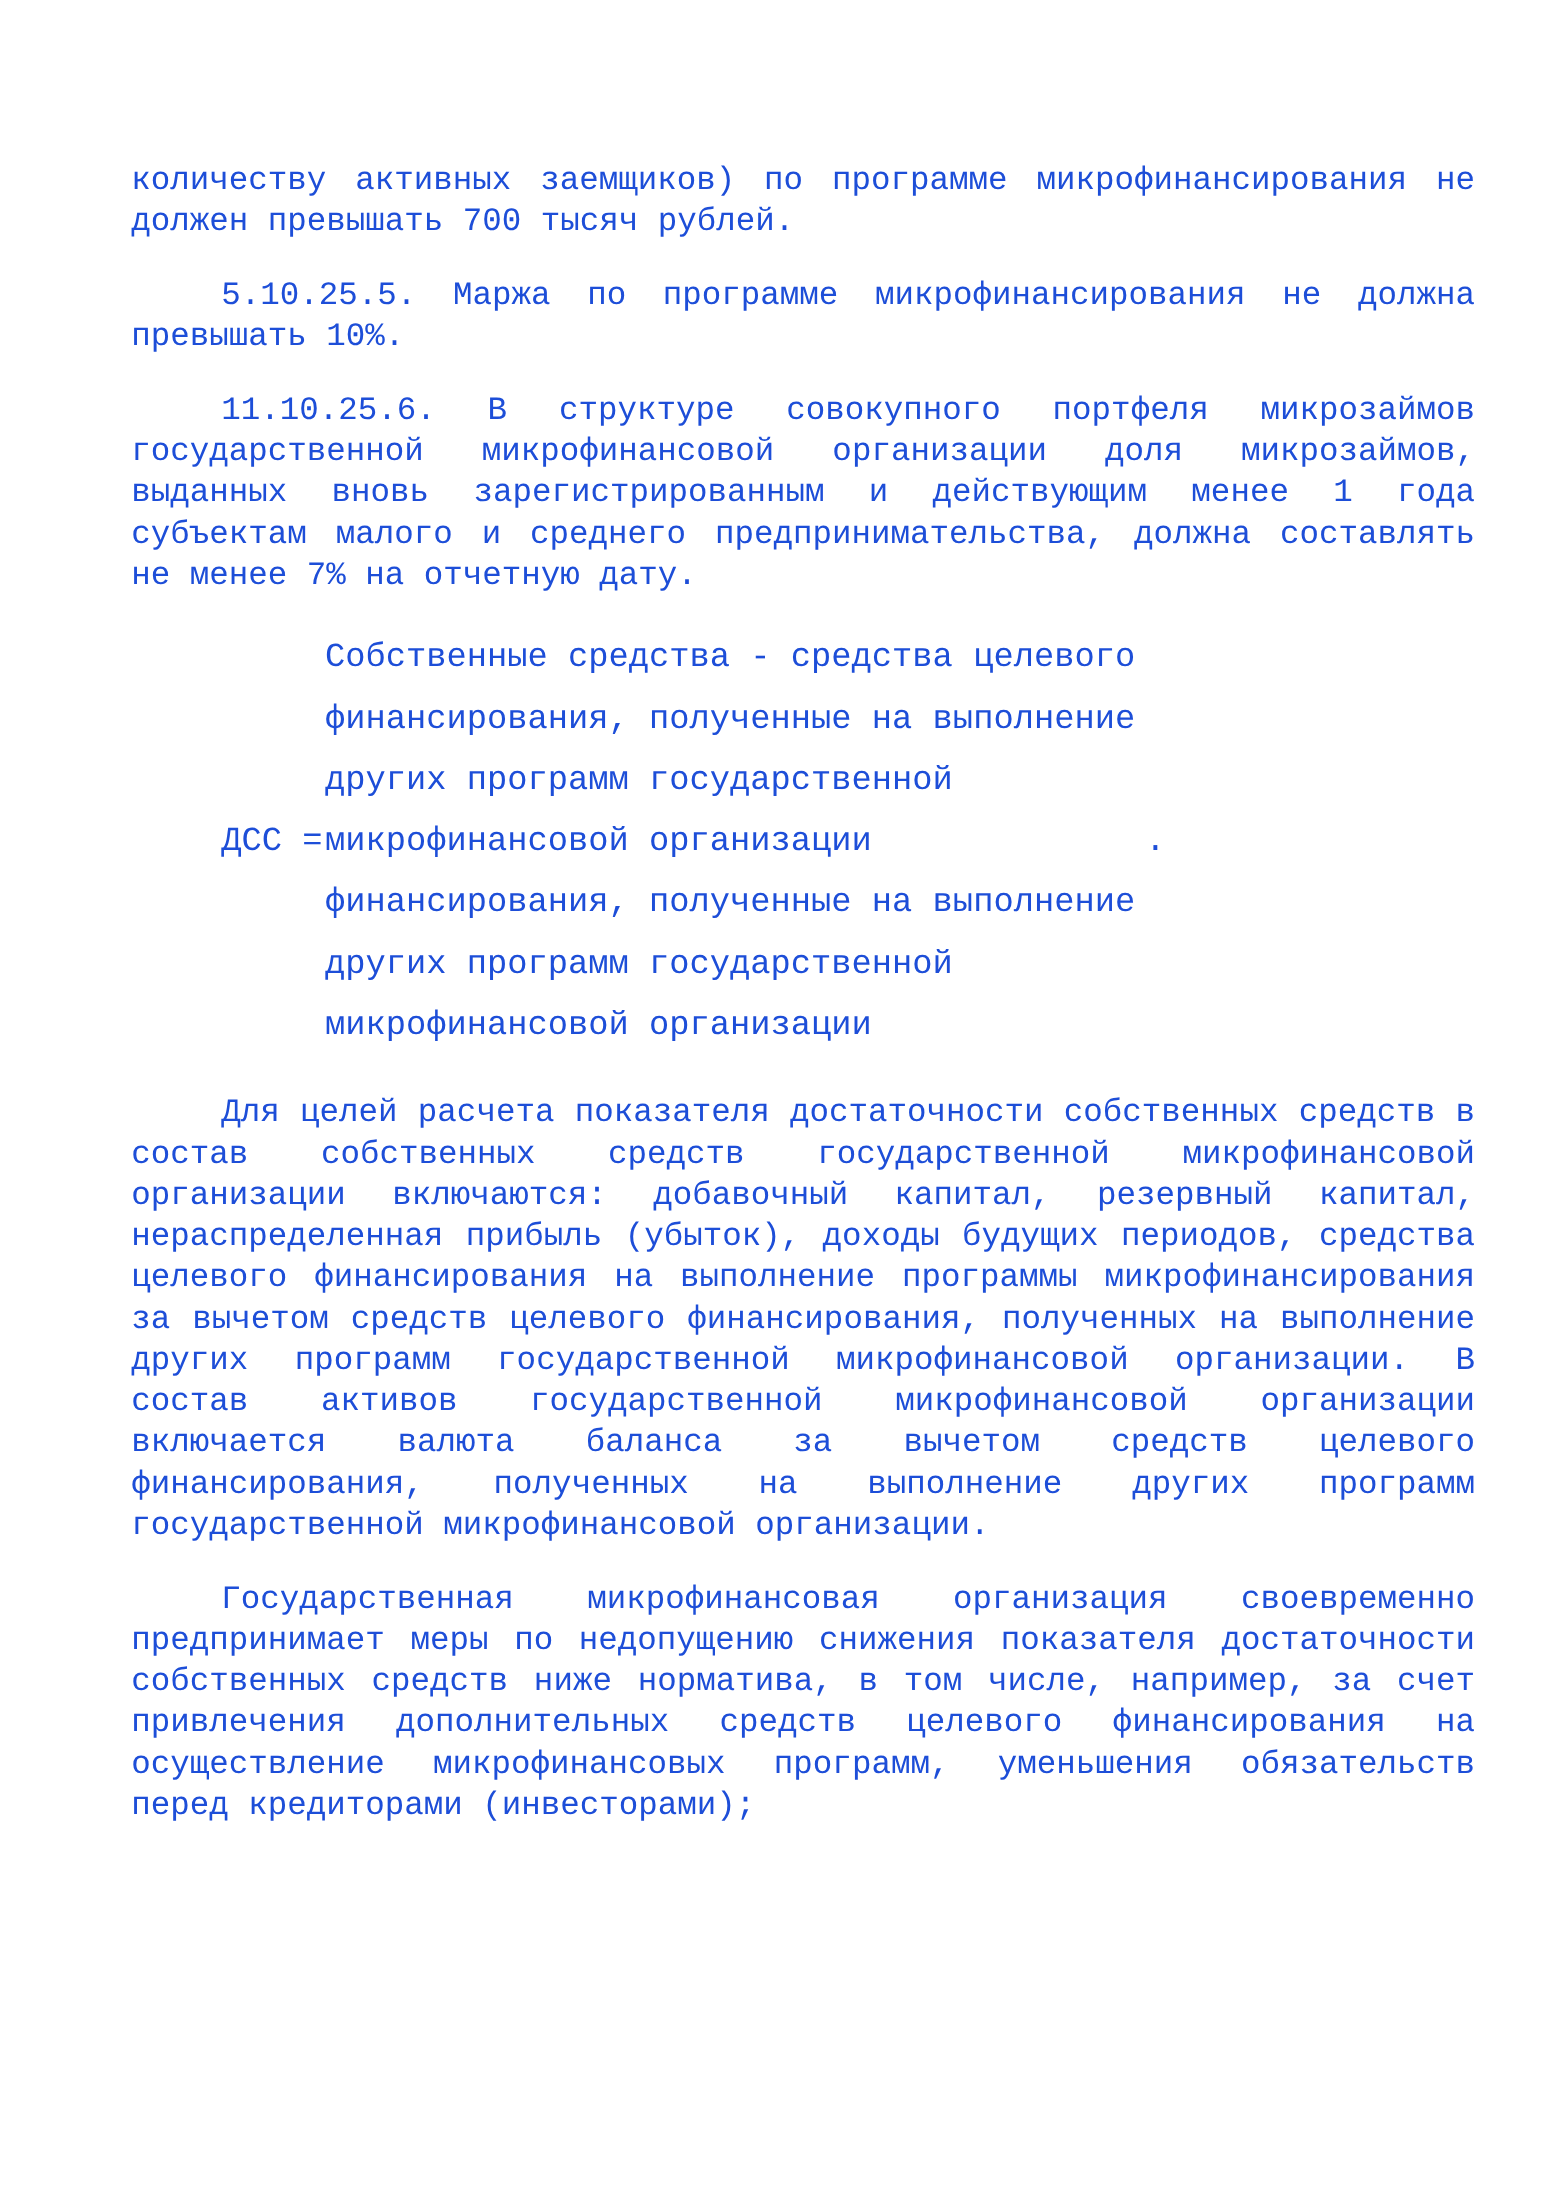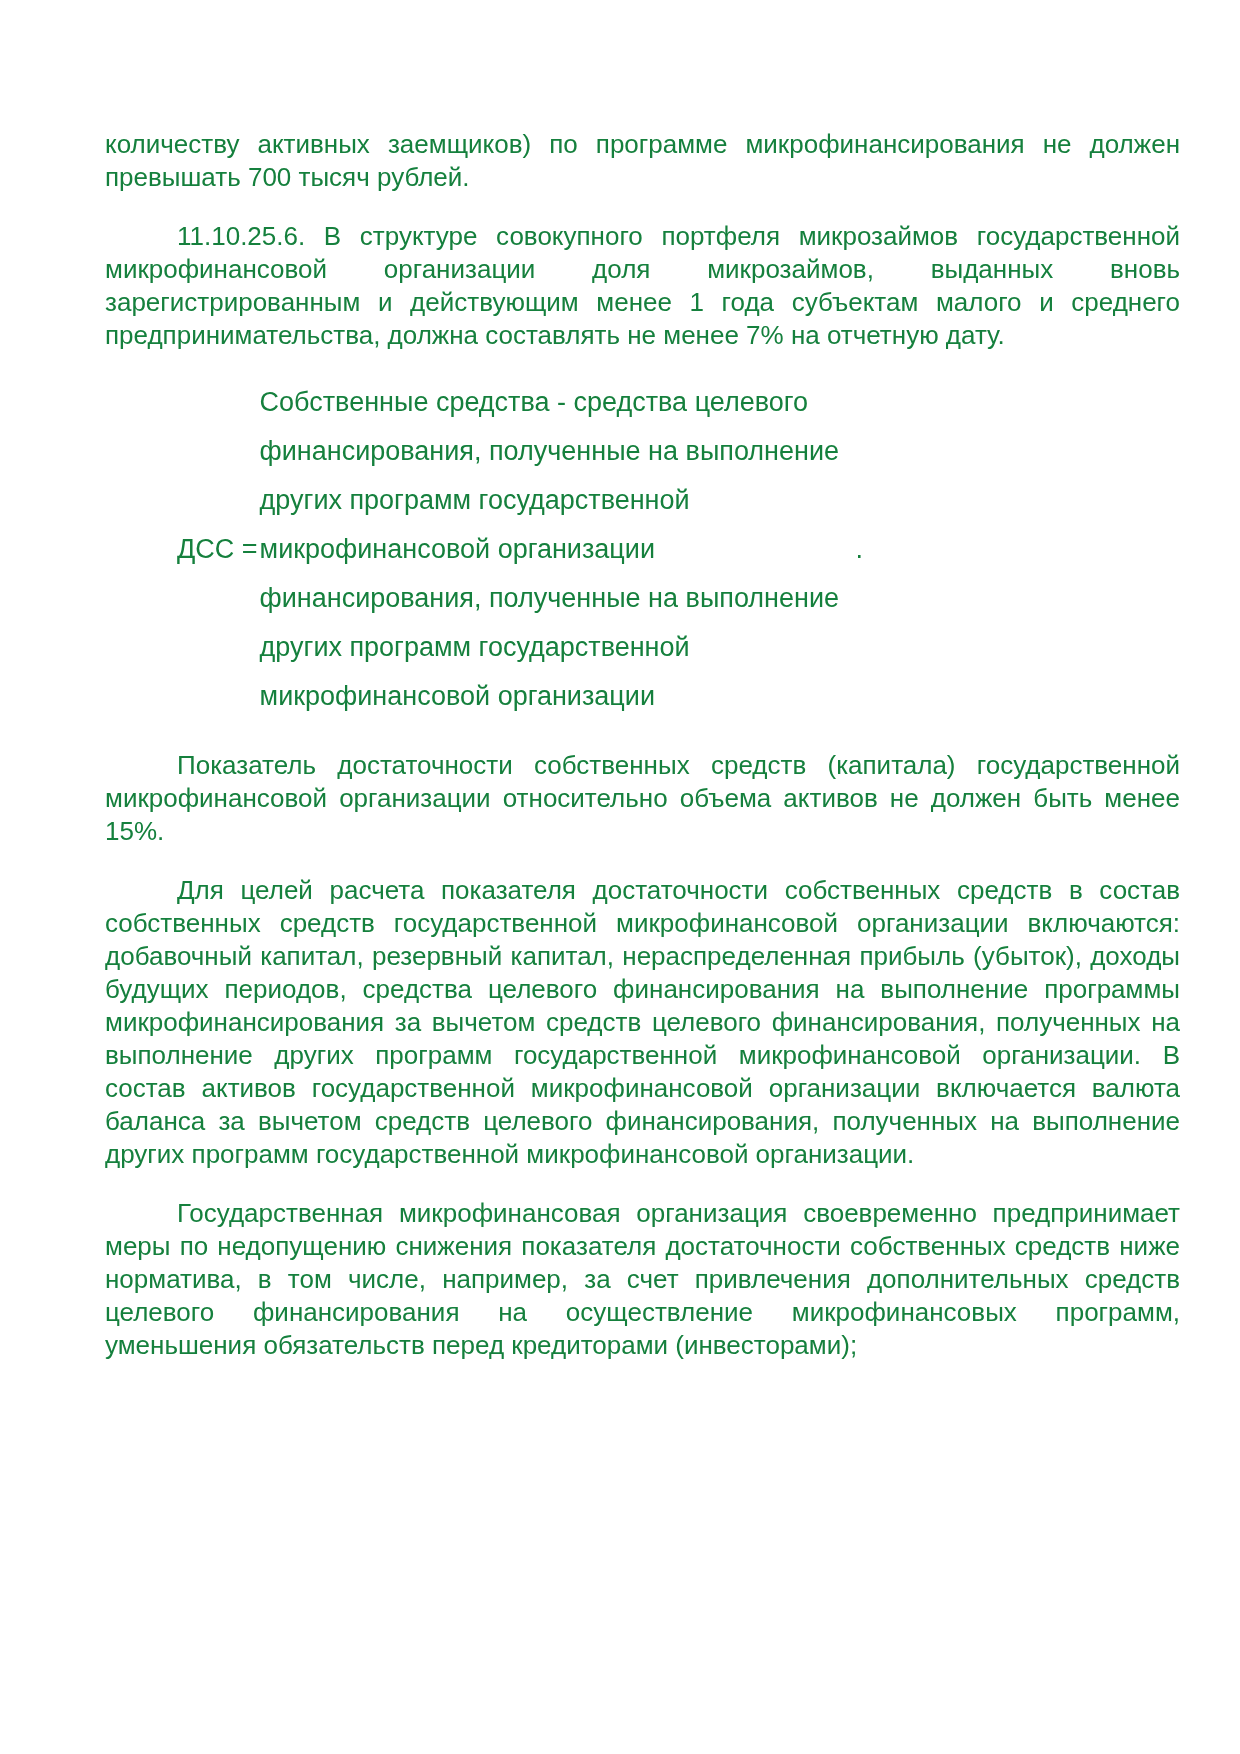--- a/index.html
+++ b/index.html
@@ -8,22 +8,22 @@
     background: #ffffff;
   }
   .page {
     position: relative;
     width: 1240px;
     height: 1754px;
     background: #ffffff;
     box-sizing: border-box;
     padding: 128px 60px 40px 105px;
     overflow: hidden;
-    font-family: Liberation Sans, sans-serif;
-    color: #15803d;
+    font-family: Liberation Mono, monospace;
+    color: #1d4ed8;
   }
   .para {
     font-size: 26px;
     line-height: 33px;
     text-align: justify;
     text-indent: 72px;
     margin: 0 0 26px 0;
   }
   .para.no-indent {
     text-indent: 0;
@@ -56,20 +56,21 @@
     align-self: center;
   }
 </style>
 </head>
 <body>
 
 <div class="page">
 
   <p class="para no-indent">количеству активных заемщиков) по программе микрофинансирования не должен превышать 700 тысяч рублей.</p>
 
+  <p class="para">5.10.25.5. Маржа по программе микрофинансирования не должна превышать 10%.</p>
 
 
   <p class="para">11.10.25.6. В структуре совокупного портфеля микрозаймов государственной микрофинансовой организации доля микрозаймов, выданных вновь зарегистрированным и действующим менее 1 года субъектам малого и среднего предпринимательства, должна составлять не менее 7% на отчетную дату.</p>
 
 
 
 
   <div class="formula-row">
     <span class="formula-lhs">ДСС =</span>
     <span class="fraction">
@@ -81,19 +82,18 @@
       </span>
       <span class="den">
         <div>финансирования, полученные на выполнение</div>
         <div>других программ государственной</div>
         <div>микрофинансовой организации</div>
       </span>
     </span>
     <span class="formula-terminator">.</span>
   </div>
 
-  <p class="para">Показатель достаточности собственных средств (капитала) государственной микрофинансовой организации относительно объема активов не должен быть менее 15%.</p>
 
   <p class="para">Для целей расчета показателя достаточности собственных средств в состав собственных средств государственной микрофинансовой организации включаются: добавочный капитал, резервный капитал, нераспределенная прибыль (убыток), доходы будущих периодов, средства целевого финансирования на выполнение программы микрофинансирования за вычетом средств целевого финансирования, полученных на выполнение других программ государственной микрофинансовой организации. В состав активов государственной микрофинансовой организации включается валюта баланса за вычетом средств целевого финансирования, полученных на выполнение других программ государственной микрофинансовой организации.</p>
 
   <p class="para">Государственная микрофинансовая организация своевременно предпринимает меры по недопущению снижения показателя достаточности собственных средств ниже норматива, в том числе, например, за счет привлечения дополнительных средств целевого финансирования на осуществление микрофинансовых программ, уменьшения обязательств перед кредиторами (инвесторами);</p>
 
 </div>
 
 </body></html>

